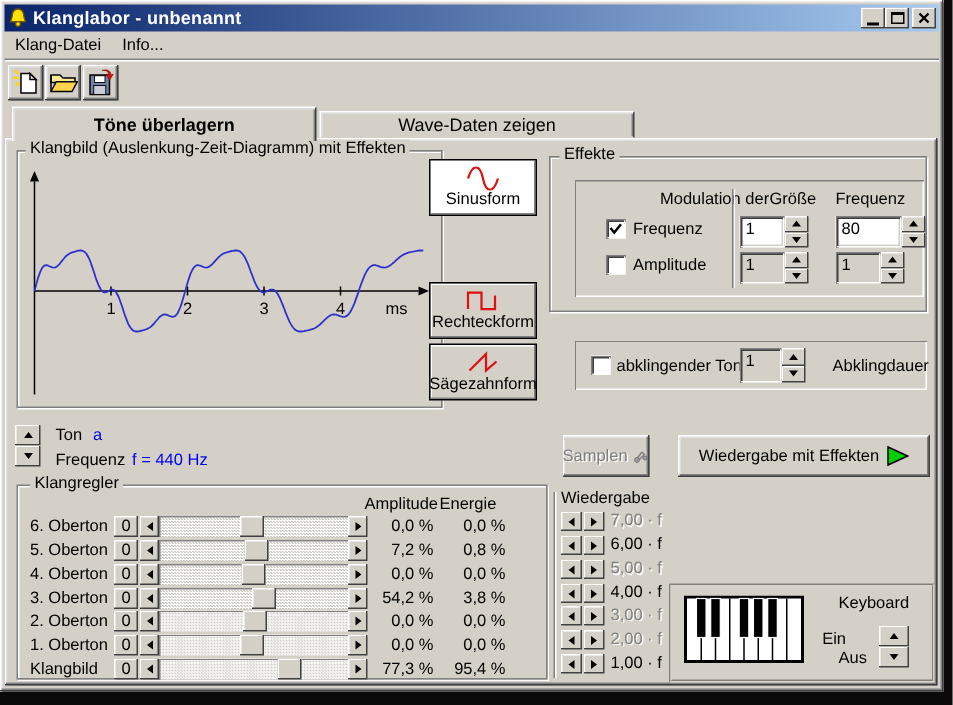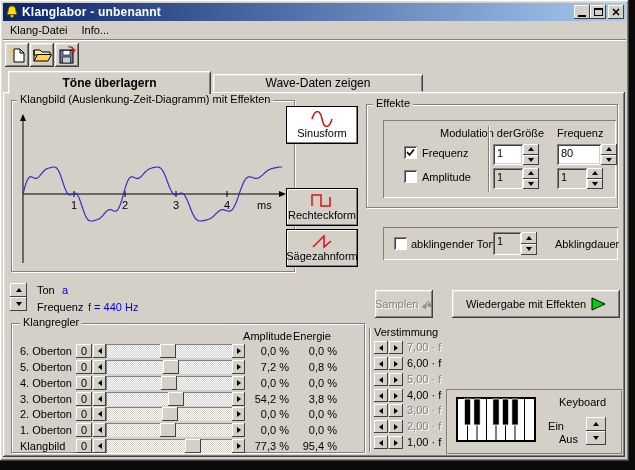--- a/index.html
+++ b/index.html
@@ -405,21 +405,21 @@
               </div>
             </div>
             <div class="kr-amp">77,3 %</div>
             <div class="kr-en">95,4 %</div>
           </div>
         </div>
     </div>
 
     <div class="abs" style="left:366px; top:236px; width:2px; height:124px; border-left:1px solid #808080; border-right:1px solid #fff;"></div>
 
-    <span class="abs" style="left:371px; top:234px;">Verstimmung</span>
+    <span class="abs" style="left:371px; top:234px;">Wiedergabe</span>
     <div id="vs-rows"></div>
 
     <div class="etched abs" style="left:443px; top:297px; width:177px; height:66px;">
       <svg id="piano-svg" style="position:absolute; left:8px; top:6px;" width="80" height="45" viewBox="0 0 80 45">
           <rect x="1" y="1" width="78" height="43" fill="#fff" stroke="#000" stroke-width="2"></rect>
           <line x1="11.5" y1="2" x2="11.5" y2="43" stroke="#000"></line>
           <line x1="21" y1="2" x2="21" y2="43" stroke="#000"></line>
           <line x1="30.5" y1="2" x2="30.5" y2="43" stroke="#000"></line>
           <line x1="40" y1="2" x2="40" y2="43" stroke="#000"></line>
           <line x1="49.5" y1="2" x2="49.5" y2="43" stroke="#000"></line>

